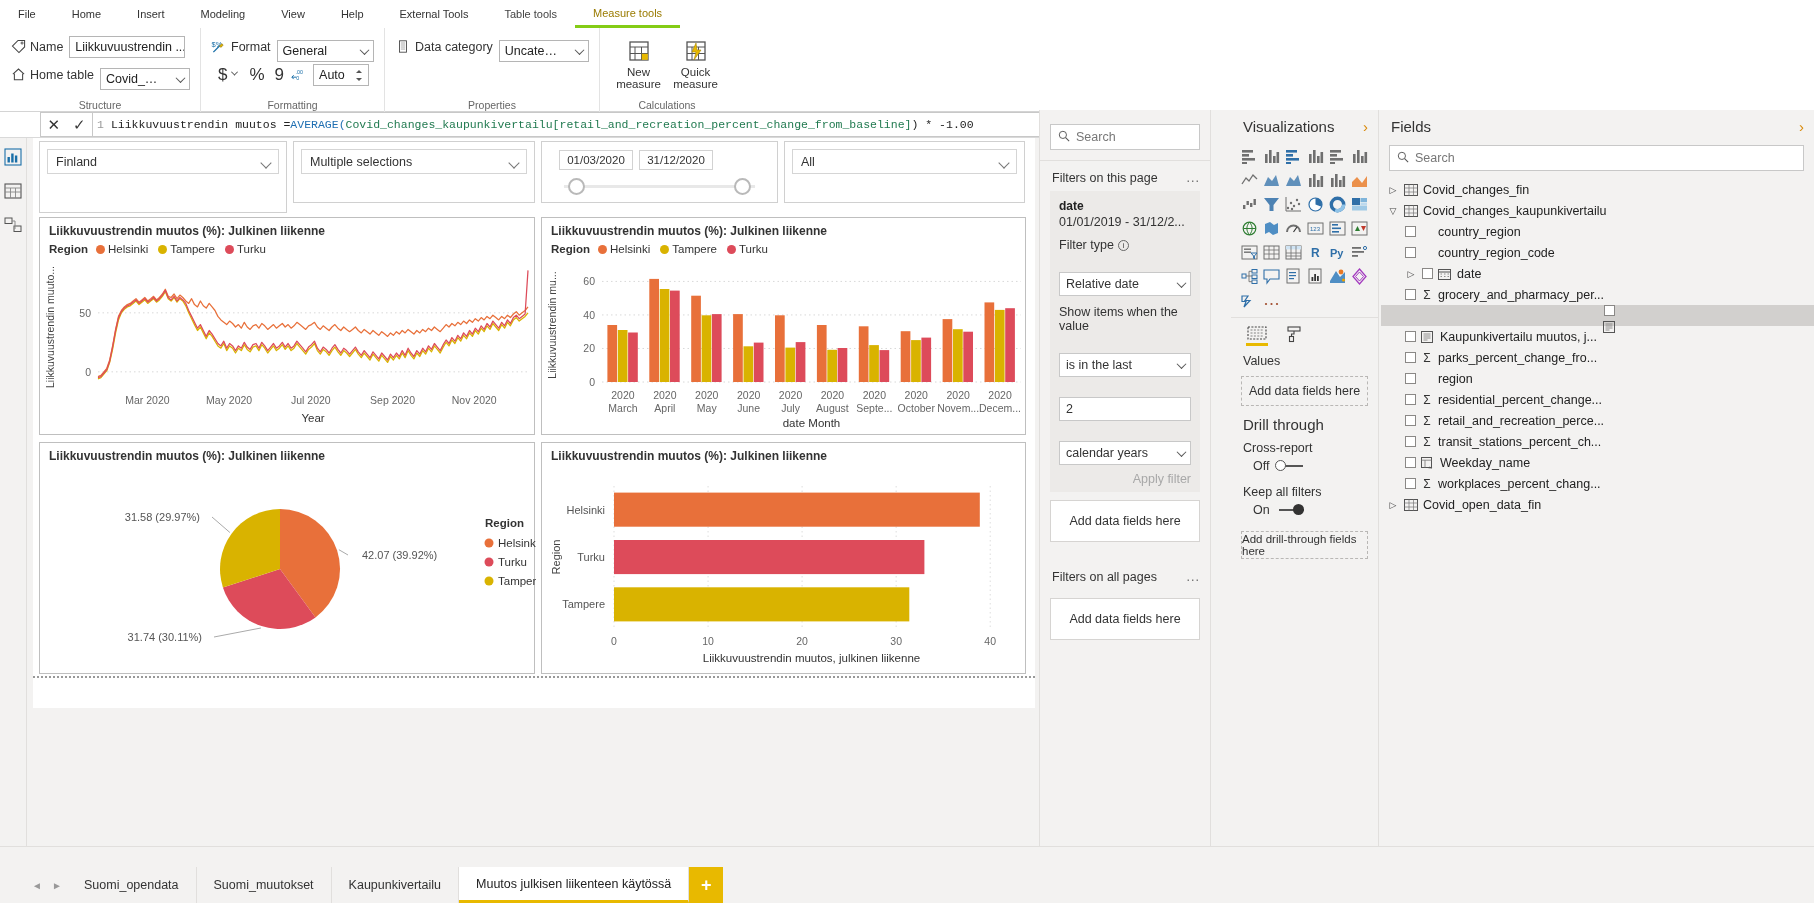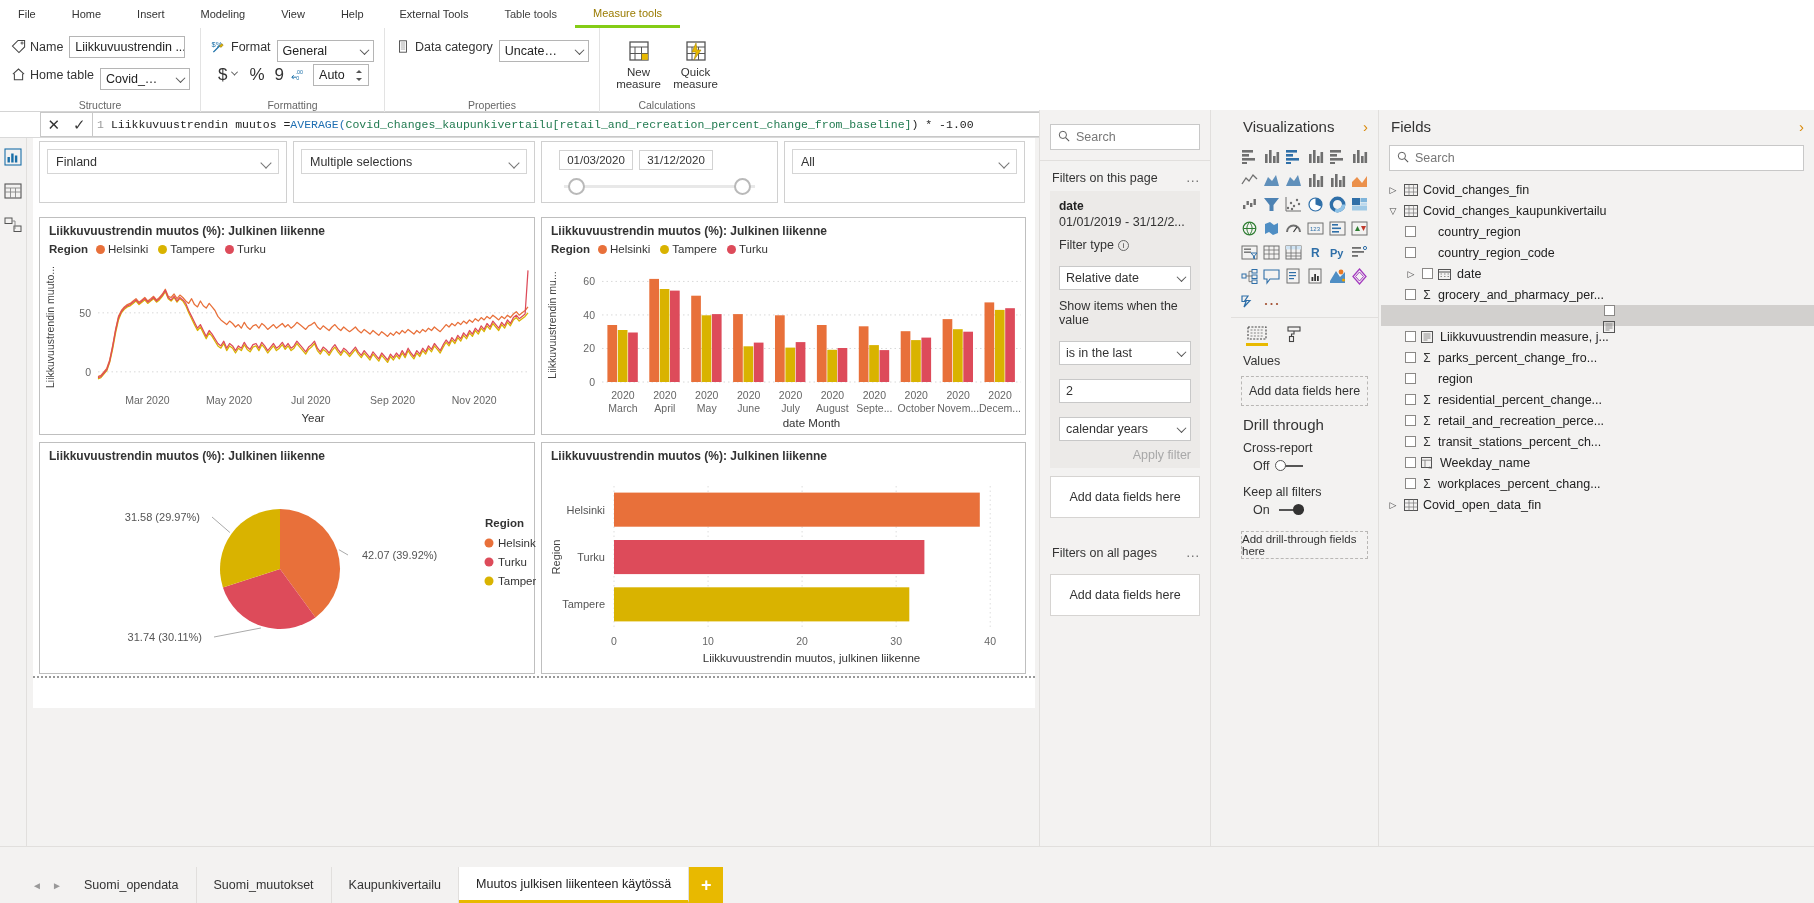--- a/index.html
+++ b/index.html
@@ -176,21 +176,21 @@
   .sec-title .dots { color:#666; letter-spacing:1px; }
   .filter-card { margin:0 10px; background:#eceae8; padding:8px 9px 6px 9px; }
   .fc-name { font-size:12px; font-weight:bold; color:#222; }
   .fc-range { font-size:12.5px; color:#333; margin-top:2px; }
   .fc-lbl { font-size:12.5px; color:#333; margin-top:9px; display:flex; align-items:center; gap:4px;}
   .info-i {
     width:11px; height:11px; border:1px solid #666; border-radius:50%;
     font-size:8px; display:inline-flex; align-items:center; justify-content:center; color:#444;
   }
   .fc-sel {
-    margin-top:14px; height:24px; background:#fff; border:1px solid #c8c8c8;
+    margin-top:20px; height:24px; background:#fff; border:1px solid #c8c8c8;
     display:flex; align-items:center; padding:0 18px 0 6px; font-size:12.5px; color:#333;
     position:relative;
   }
   .fc-apply { text-align:right; font-size:12.5px; color:#a8a8a8; margin-top:7px; }
   .drop-zone {
     margin:8px 10px 0 10px; min-height:34px; background:#fff; border:1px solid #d6d4d2;
     display:flex; align-items:center; justify-content:center;
     font-size:12.5px; color:#333;
   }
   .drop-zone.dashed { border:1px dashed #b9b7b5; background:transparent; }
@@ -413,21 +413,21 @@
         <rect x="1" y="2" width="7" height="5.5" fill="none" stroke="#555" stroke-width="1"></rect>
         <rect x="10" y="10" width="7" height="5.5" fill="none" stroke="#555" stroke-width="1"></rect>
         <path d="M8 5 h3 v8" fill="none" stroke="#888" stroke-width="1"></path>
       </svg>
   </div>
 </div>
 
 <div id="canvas-outer">
   <div id="canvas">
 
-    <div class="slicer" style="left:5px; top:2px; width:248px; height:62px;">
+    <div class="slicer" style="left:5px; top:2px; width:248px; height:72px;">
       <div class="slicer-dd">
         <span>Finland</span>
         <span class="caret2"></span>
       </div>
     </div>
 
     <div class="slicer" style="left:259px; top:2px; width:242px; height:62px;">
       <div class="slicer-dd">
         <span>Multiple selections</span>
         <span class="caret2"></span>
@@ -1049,21 +1049,21 @@
             <path d="M2.5 3 h7 M2.5 5 h7 M2.5 7 h7 M2.5 9 h4" stroke="#777" stroke-width=".8"></path>
           </svg></span>
         <span class="f-txt">Liikkuvuustrendin muutos</span>
       </div>
       <div class="f-row" style="padding-left: 24px;">
         <span class="f-chk"></span>
         <span class="f-tblico"><svg width="12" height="12" viewBox="0 0 12 12">
             <rect x="0.5" y="0.5" width="11" height="11" fill="none" stroke="#555" stroke-width="1"></rect>
             <path d="M2.5 3 h7 M2.5 5 h7 M2.5 7 h7 M2.5 9 h4" stroke="#777" stroke-width=".8"></path>
           </svg></span>
-        <span class="f-txt">Liikkuvuustrendin measure, j...</span>
+        <span class="f-txt">Kaupunkivertailu muutos, j...</span>
       </div>
       <div class="f-row" style="padding-left: 24px;">
         <span class="f-chk"></span>
         <span class="f-sigma">Σ</span>
         <span class="f-txt">parks_percent_change_fro...</span>
       </div>
       <div class="f-row" style="padding-left: 24px;">
         <span class="f-chk"></span>
         <span class="f-sigma"></span>
         <span class="f-txt">region</span>

